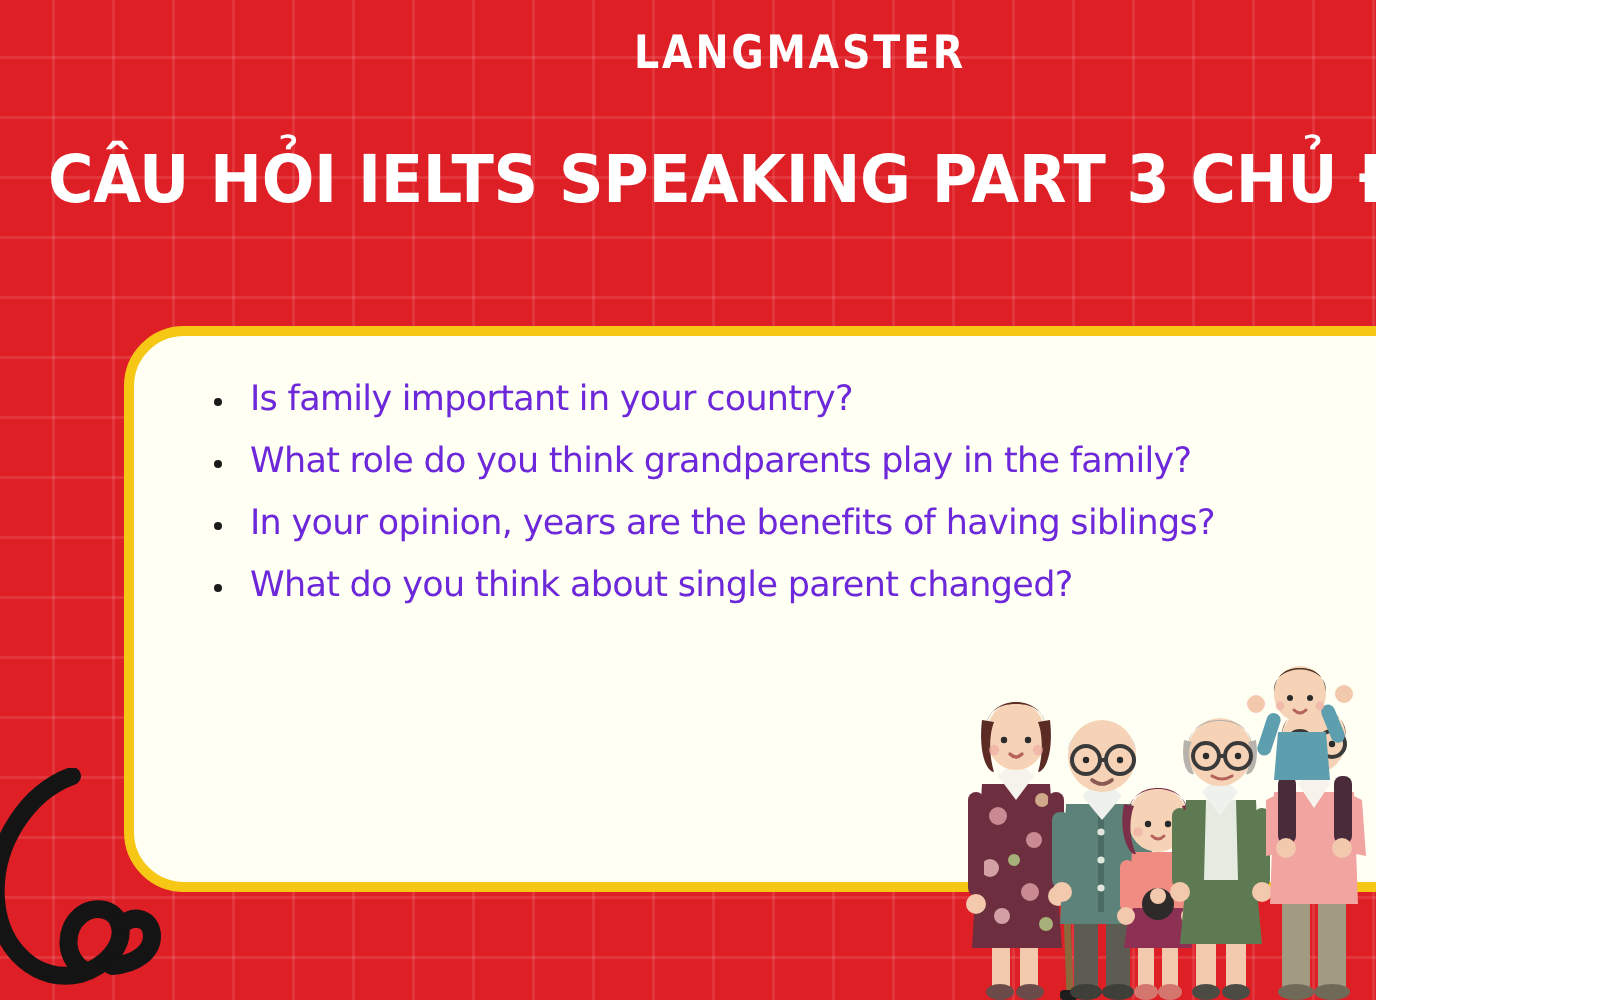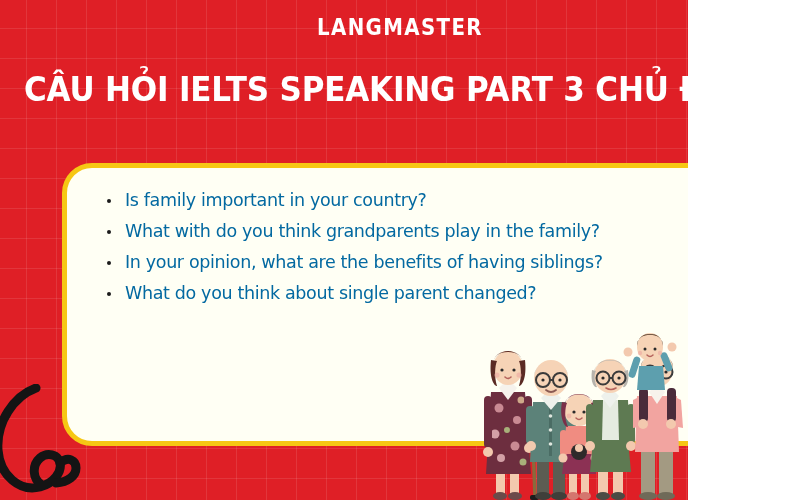--- a/index.html
+++ b/index.html
@@ -74,21 +74,21 @@
   }
 
   .q-list {
     list-style: none;
     margin: 0;
     padding: 17px 0 0 40px;
   }
 
   .q-item {
     position: relative;
-    color: #0369a1;
+    color: #6d28d9;
     font-family: "DejaVu Sans", sans-serif;
     font-size: 17.5px;
     line-height: 31px;
     letter-spacing: -0.35px;
     white-space: nowrap;
     padding-left: 18px;
   }
 
   .q-item::before {
     content: "";
@@ -131,22 +131,22 @@
   <div class="headline">CÂU HỎI IELTS SPEAKING PART 3 CHỦ ĐỀ FAMILY</div>
 
   <svg class="script-mark" viewBox="0 0 90 110" fill="none">
     <path d="M42 4 C20 12, 2 38, 4 66 C6 92, 26 108, 46 103 C60 99, 68 88, 66 79 C64 70, 53 68, 46 74 C38 81, 38 95, 48 101" stroke="#141414" stroke-width="9" stroke-linecap="round" fill="none"></path>
     <path d="M66 79 C74 72, 82 76, 82 84 C82 92, 74 98, 62 99" stroke="#141414" stroke-width="9" stroke-linecap="round" fill="none"></path>
   </svg>
 
   <div class="card">
     <ul class="q-list">
       <li class="q-item">Is family important in your country?</li>
-      <li class="q-item">What with do you think grandparents play in the family?</li>
-      <li class="q-item">In your opinion, what are the benefits of having siblings?</li>
+      <li class="q-item">What role do you think grandparents play in the family?</li>
+      <li class="q-item">In your opinion, years are the benefits of having siblings?</li>
       <li class="q-item">What do you think about single parent changed?</li>
     </ul>
   </div>
 
   <svg class="family" viewBox="0 0 215 170">
 
     <g>
 
       <rect x="23" y="140" width="9" height="24" fill="#f3c9ae"></rect>
       <rect x="37" y="140" width="9" height="24" fill="#f3c9ae"></rect>

